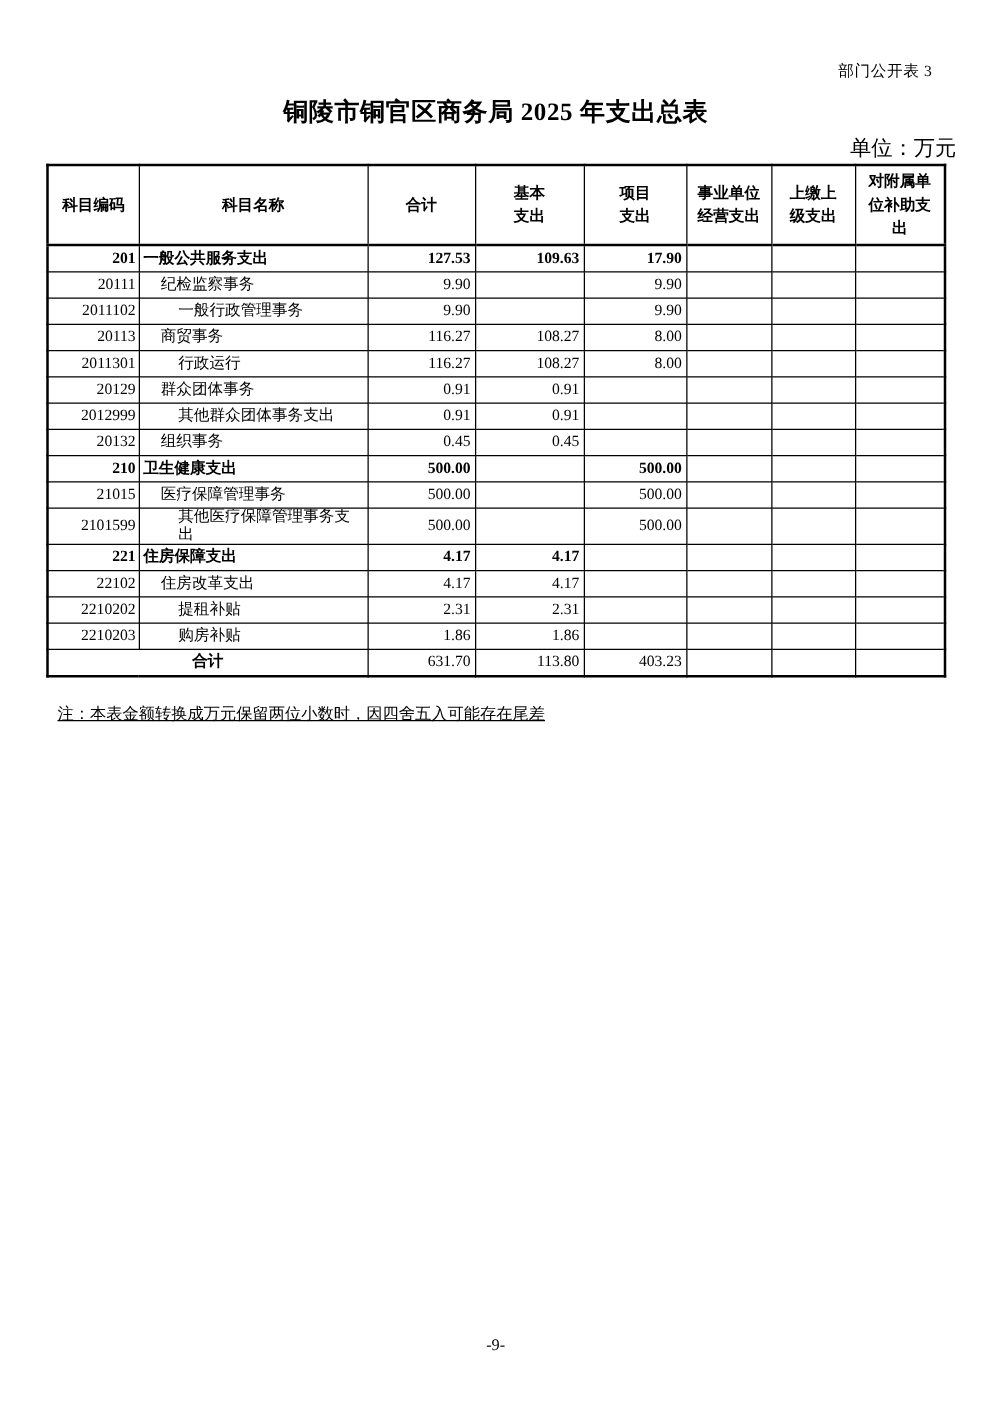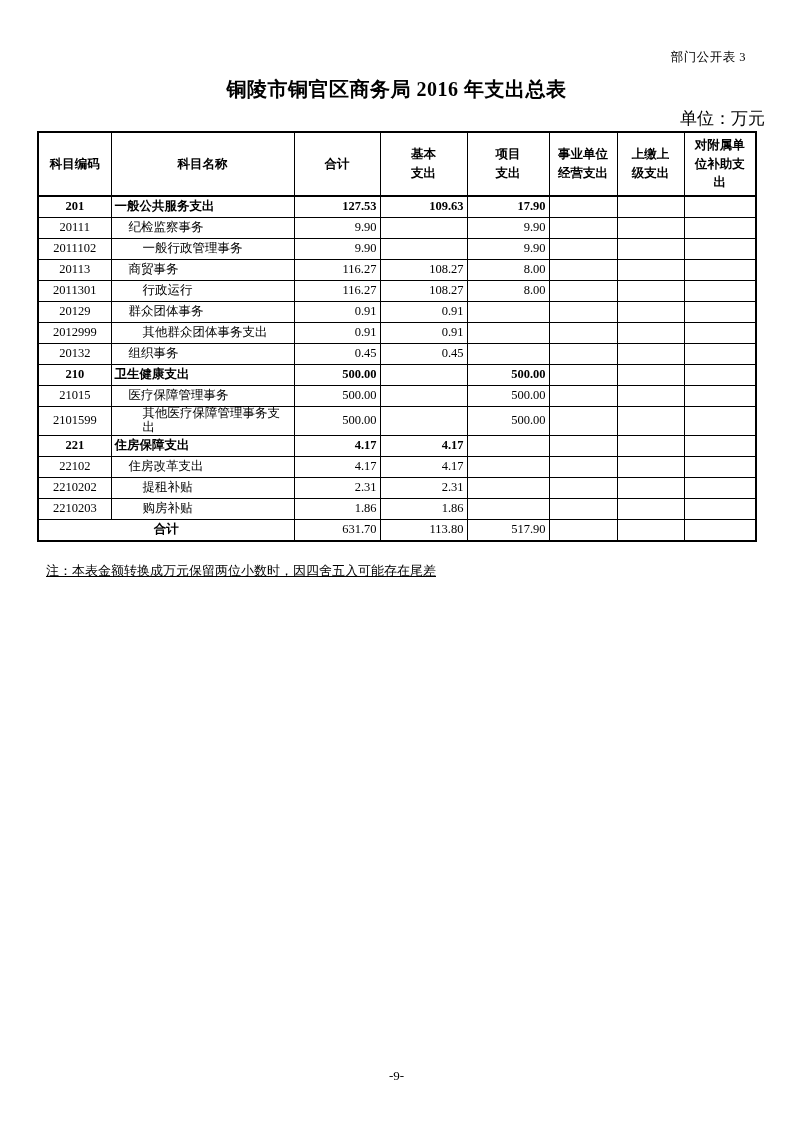--- a/index.html
+++ b/index.html
@@ -54,21 +54,21 @@
   }
   .exp-table thead th {
     height: 62px;
     font-weight: bold;
     text-align: center;
     white-space: pre-line;
     line-height: 1.5;
     border-bottom: 2px solid #000;
   }
   .exp-table tbody td, .exp-table tfoot td { height: 20px; line-height: 1.1; }
-  .exp-table td.code { text-align: center; padding-left: 2px; }
+  .exp-table td.code { text-align: right; padding-left: 2px; }
   .exp-table td.num  { text-align: right; padding-right: 3px; }
   .exp-table td.name { text-align: left; margin-left: 14px; }
   .exp-table td.name.lv0 { padding-left: 3px; }
   .exp-table td.name.lv1 { padding-left: 17px; }
   .exp-table td.name.lv2 { padding-left: 31px; }
   .exp-table tr.bold td { font-weight: bold; }
   .exp-table tfoot td { border-top: 1.5px solid #000; }
   .exp-table td.total-label {
     text-align: center;
     font-weight: bold;
@@ -89,21 +89,21 @@
     font-size: 13px;
   }
 </style>
 </head>
 <body>
 
 <div class="page">
 
   <div class="corner-label">部门公开表 3</div>
 
-  <h1 class="doc-title">铜陵市铜官区商务局 2016 年支出总表</h1>
+  <h1 class="doc-title">铜陵市铜官区商务局 2025 年支出总表</h1>
 
   <div class="unit-label">单位：万元</div>
 
   <table class="exp-table">
     <colgroup>
       <col style="width:73px">
       <col style="width:183px">
       <col style="width:86px">
       <col style="width:87px">
       <col style="width:82px">
@@ -279,21 +279,21 @@
           <td class="num"></td>
           <td class="num"></td>
           <td class="num"></td>
         </tr>
       </tbody>
     <tfoot>
       <tr class="total-row">
         <td class="total-label" colspan="2">合计</td>
         <td class="num">631.70</td>
         <td class="num">113.80</td>
-        <td class="num">517.90</td>
+        <td class="num">403.23</td>
         <td class="num"></td>
         <td class="num"></td>
         <td class="num"></td>
       </tr>
     </tfoot>
   </table>
 
   <div class="table-note">注：本表金额转换成万元保留两位小数时，因四舍五入可能存在尾差</div>
 
   <div class="page-number">-9-</div>

